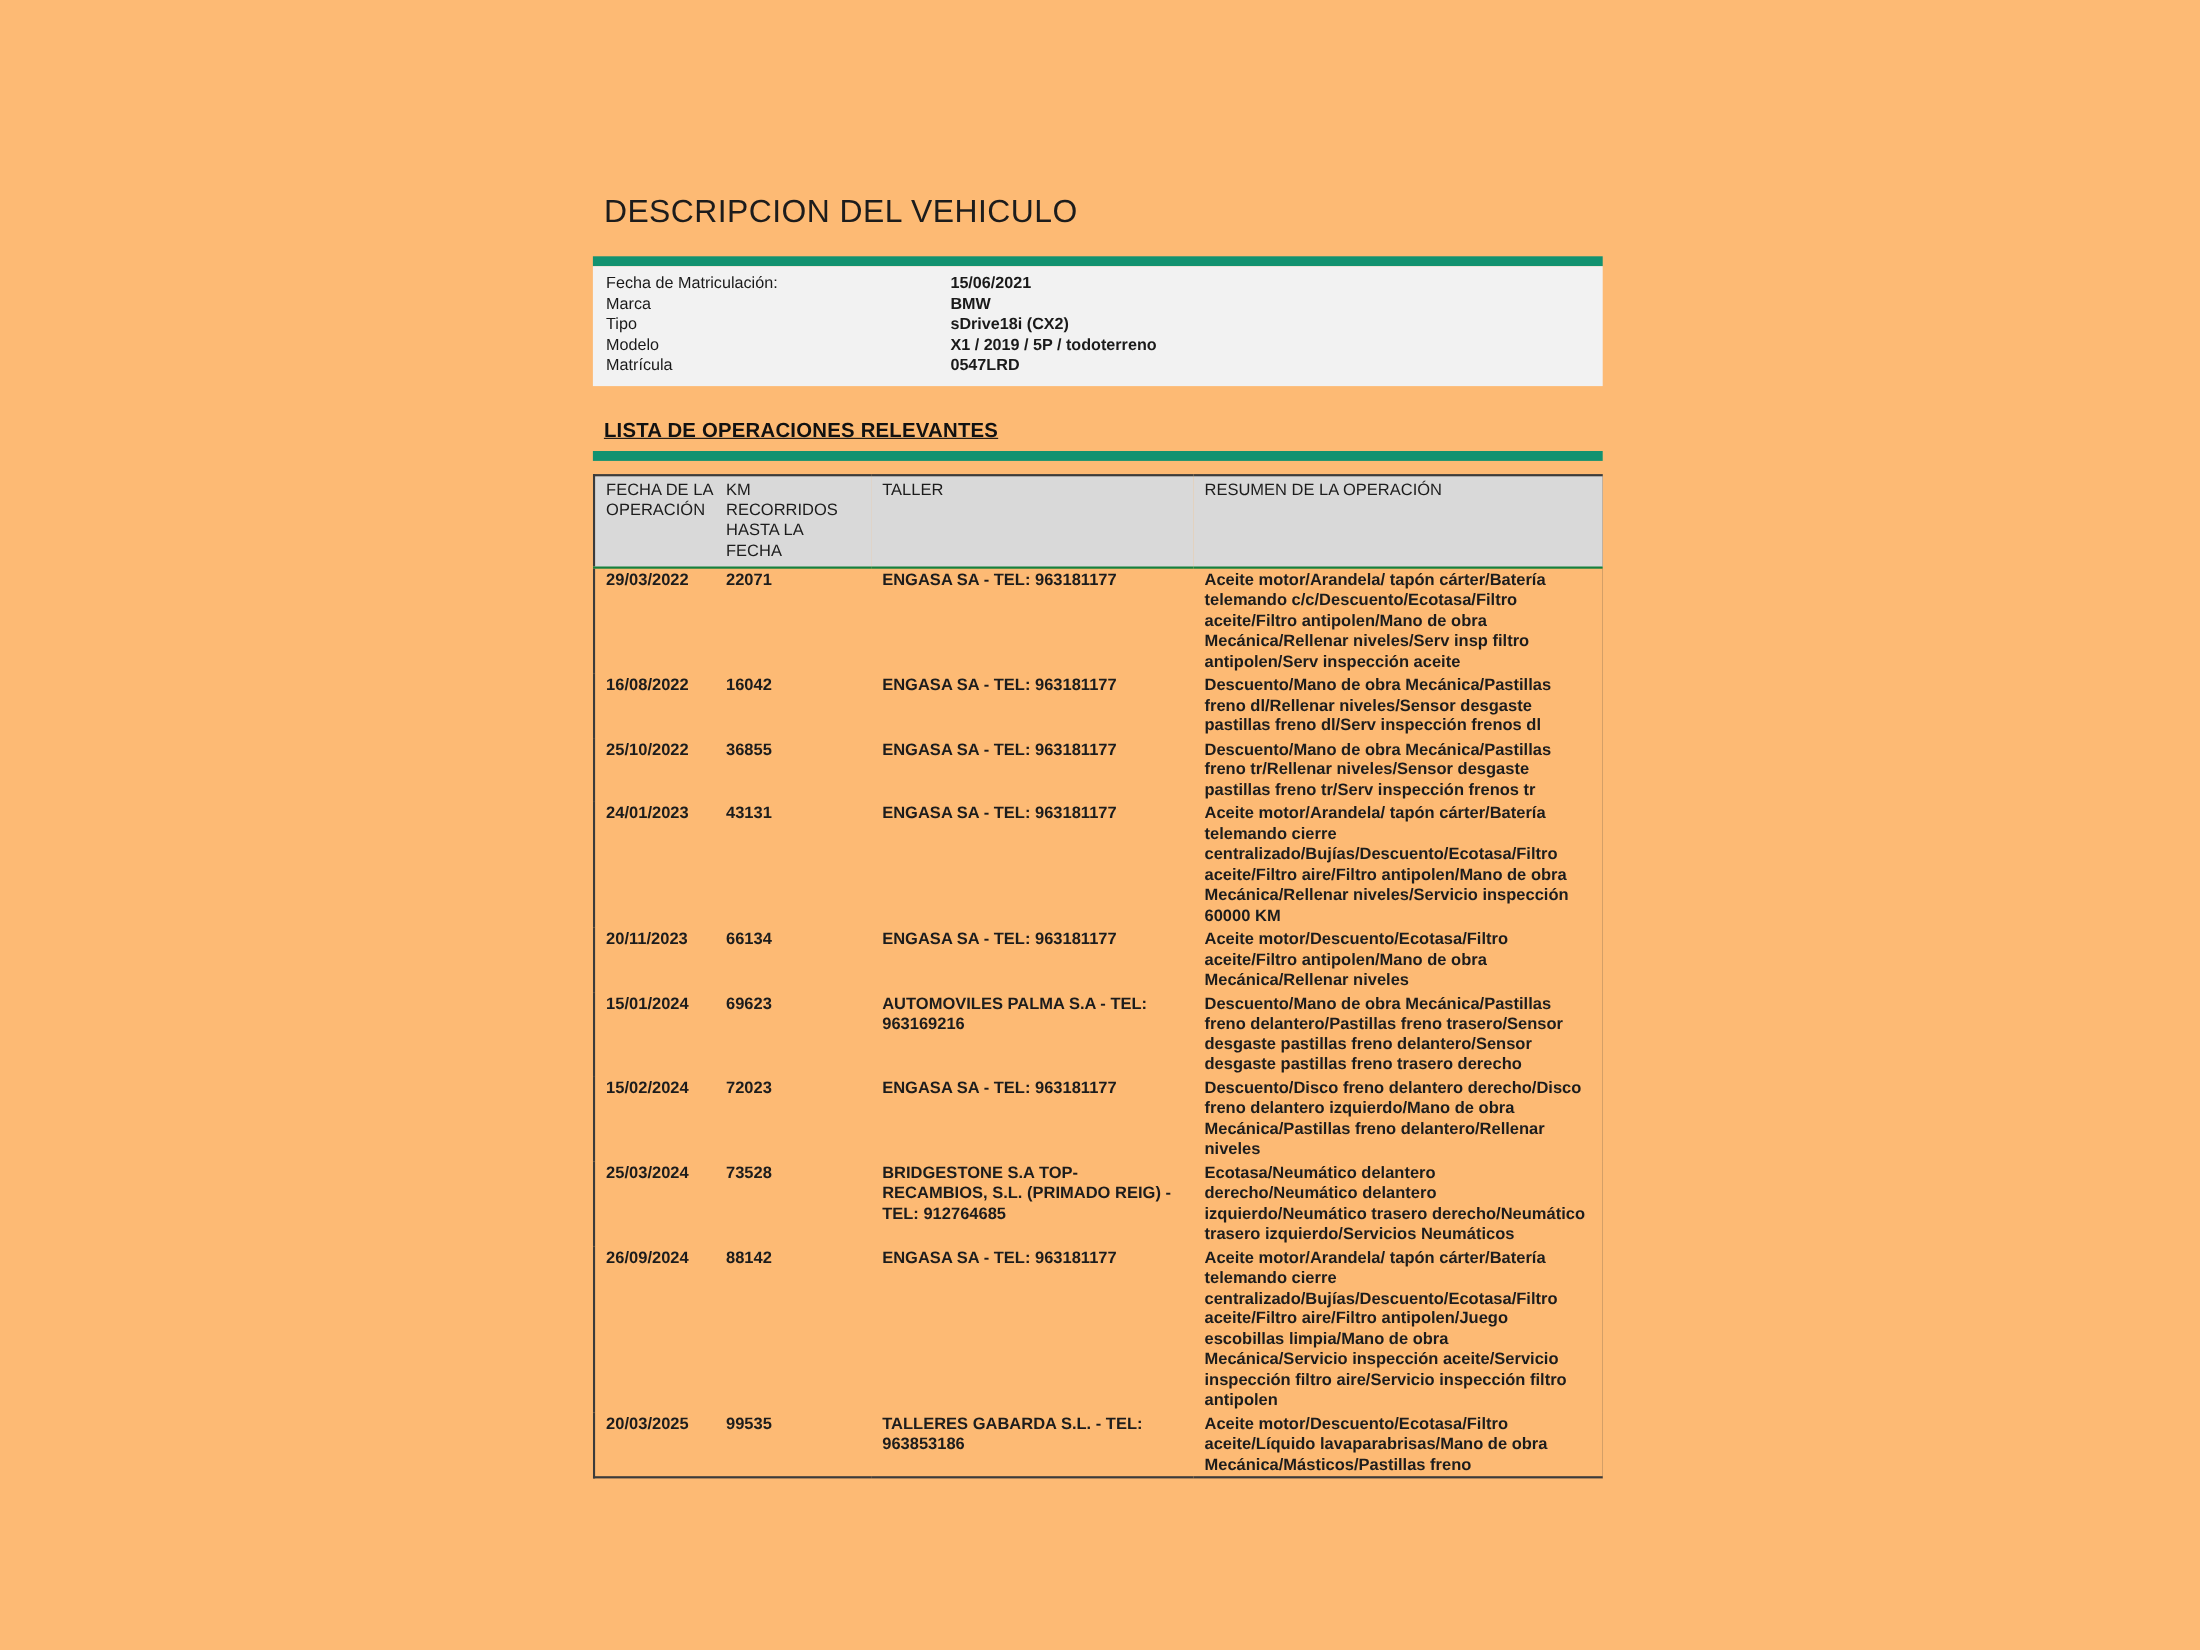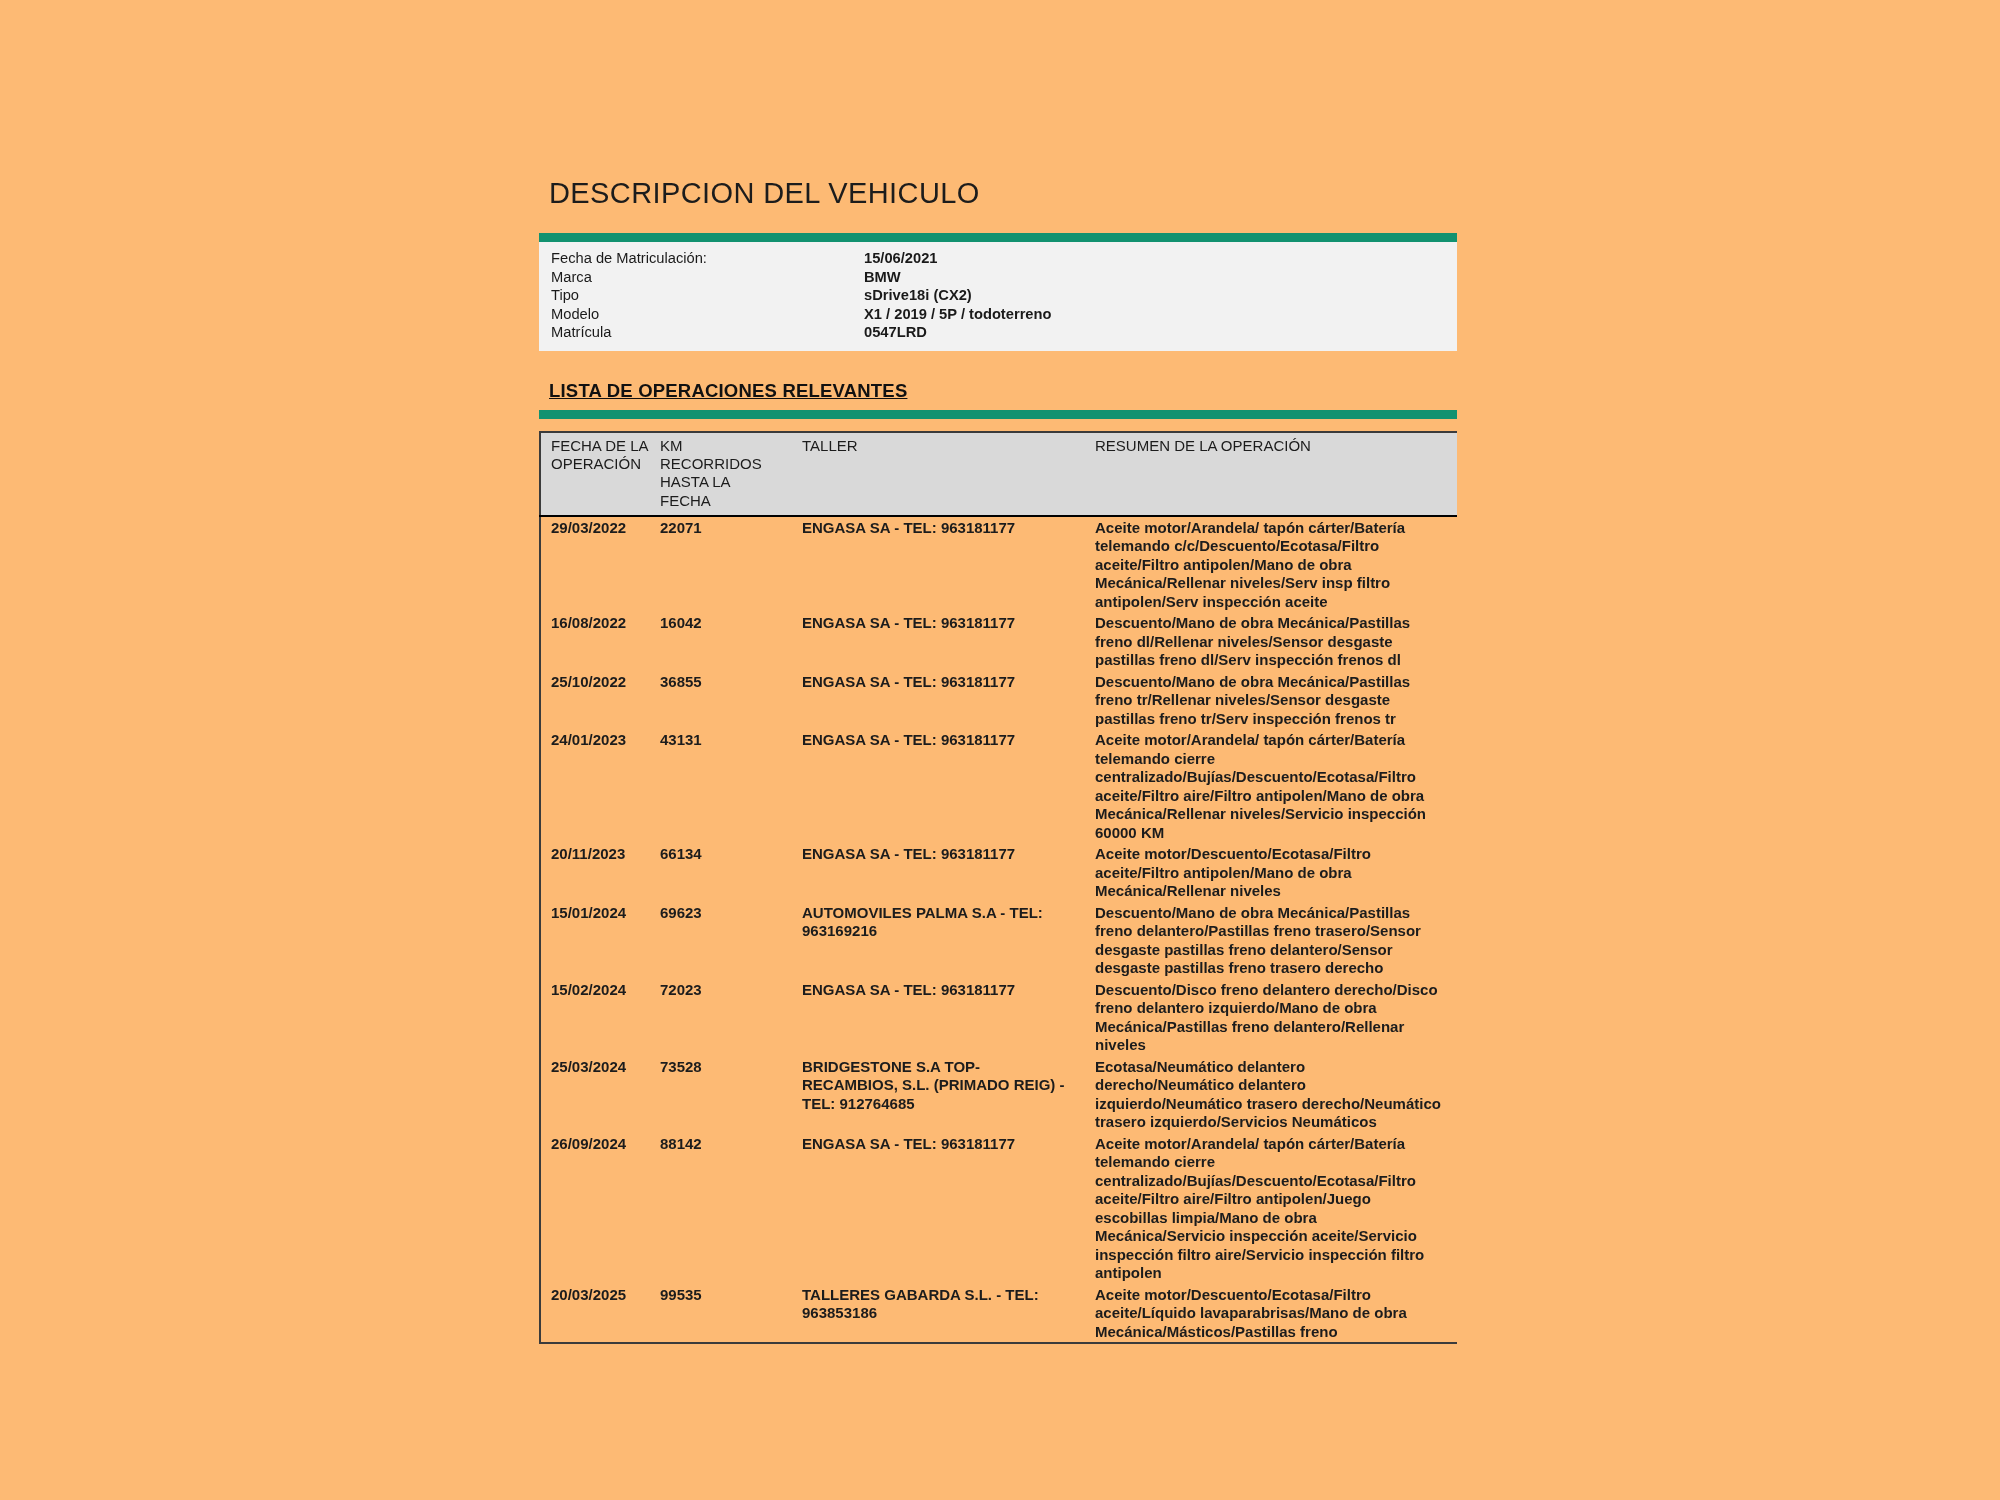--- a/index.html
+++ b/index.html
@@ -88,21 +88,21 @@
   table.ops col.c3 { width: 293px; }
   table.ops col.c4 { width: 373px; }
   table.ops th {
     background: #d9d9d9;
     font-weight: 400;
     text-align: left;
     vertical-align: top;
     padding: 4px 0 5px 10px;
     line-height: 18.2px;
     white-space: pre-line;
-    border-bottom: 2px solid #000000;
+    border-bottom: 2px solid #15803d;
     color: #1c1c1c;
   }
   table.ops td {
     font-weight: 700;
     vertical-align: top;
     padding: 2px 10px 1px 10px;
     line-height: 18.5px;
     overflow-wrap: break-word;
     color: #1c1c1c;
   }

